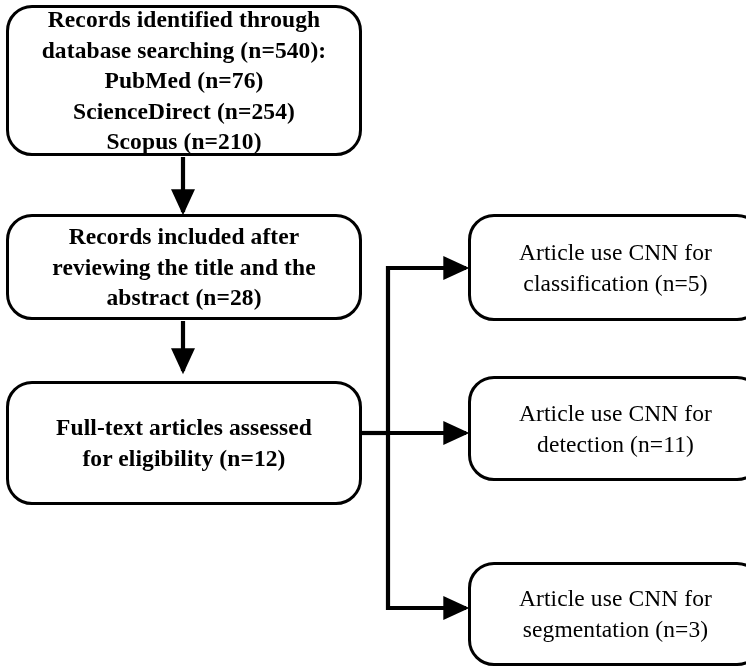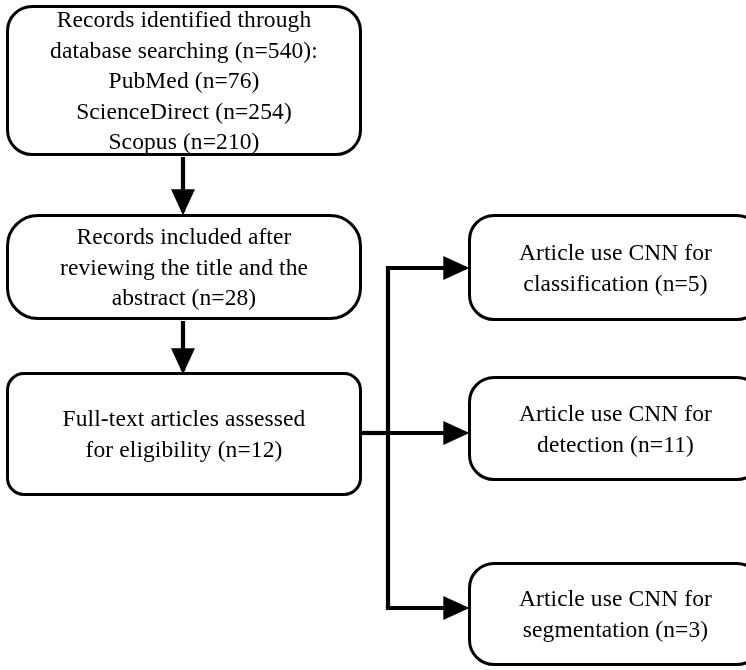--- a/index.html
+++ b/index.html
@@ -27,26 +27,26 @@
     display: flex;
     align-items: center;
     justify-content: center;
     text-align: center;
     line-height: 1.30;
     font-size: 23.5px;
     letter-spacing: 0.1px;
     padding: 2px 10px;
     white-space: pre-line;
   }
-  .flow-box.left-box  { left: 6px;   width: 356px; }
+  .flow-box.left-box  { left: 6px;   width: 356px; font-weight: bold; }
   .flow-box.right-box { left: 468px; width: 295px; }
 
   #box-identification { top: 5px;   height: 151px; }
-  #box-screening      { top: 214px; height: 106px; border-radius: 32px; }
-  #box-eligibility    { top: 372px; height: 124px; border-radius: 18px; }
+  #box-screening      { top: 214px; height: 106px; }
+  #box-eligibility    { top: 381px; height: 124px; }
 
   #box-classification { top: 214px; height: 107px; }
   #box-detection      { top: 376px; height: 105px; }
   #box-segmentation   { top: 562px; height: 104px; }
 
   #connector-layer {
     position: absolute;
     left: 0;
     top: 0;
     width: 746px;

